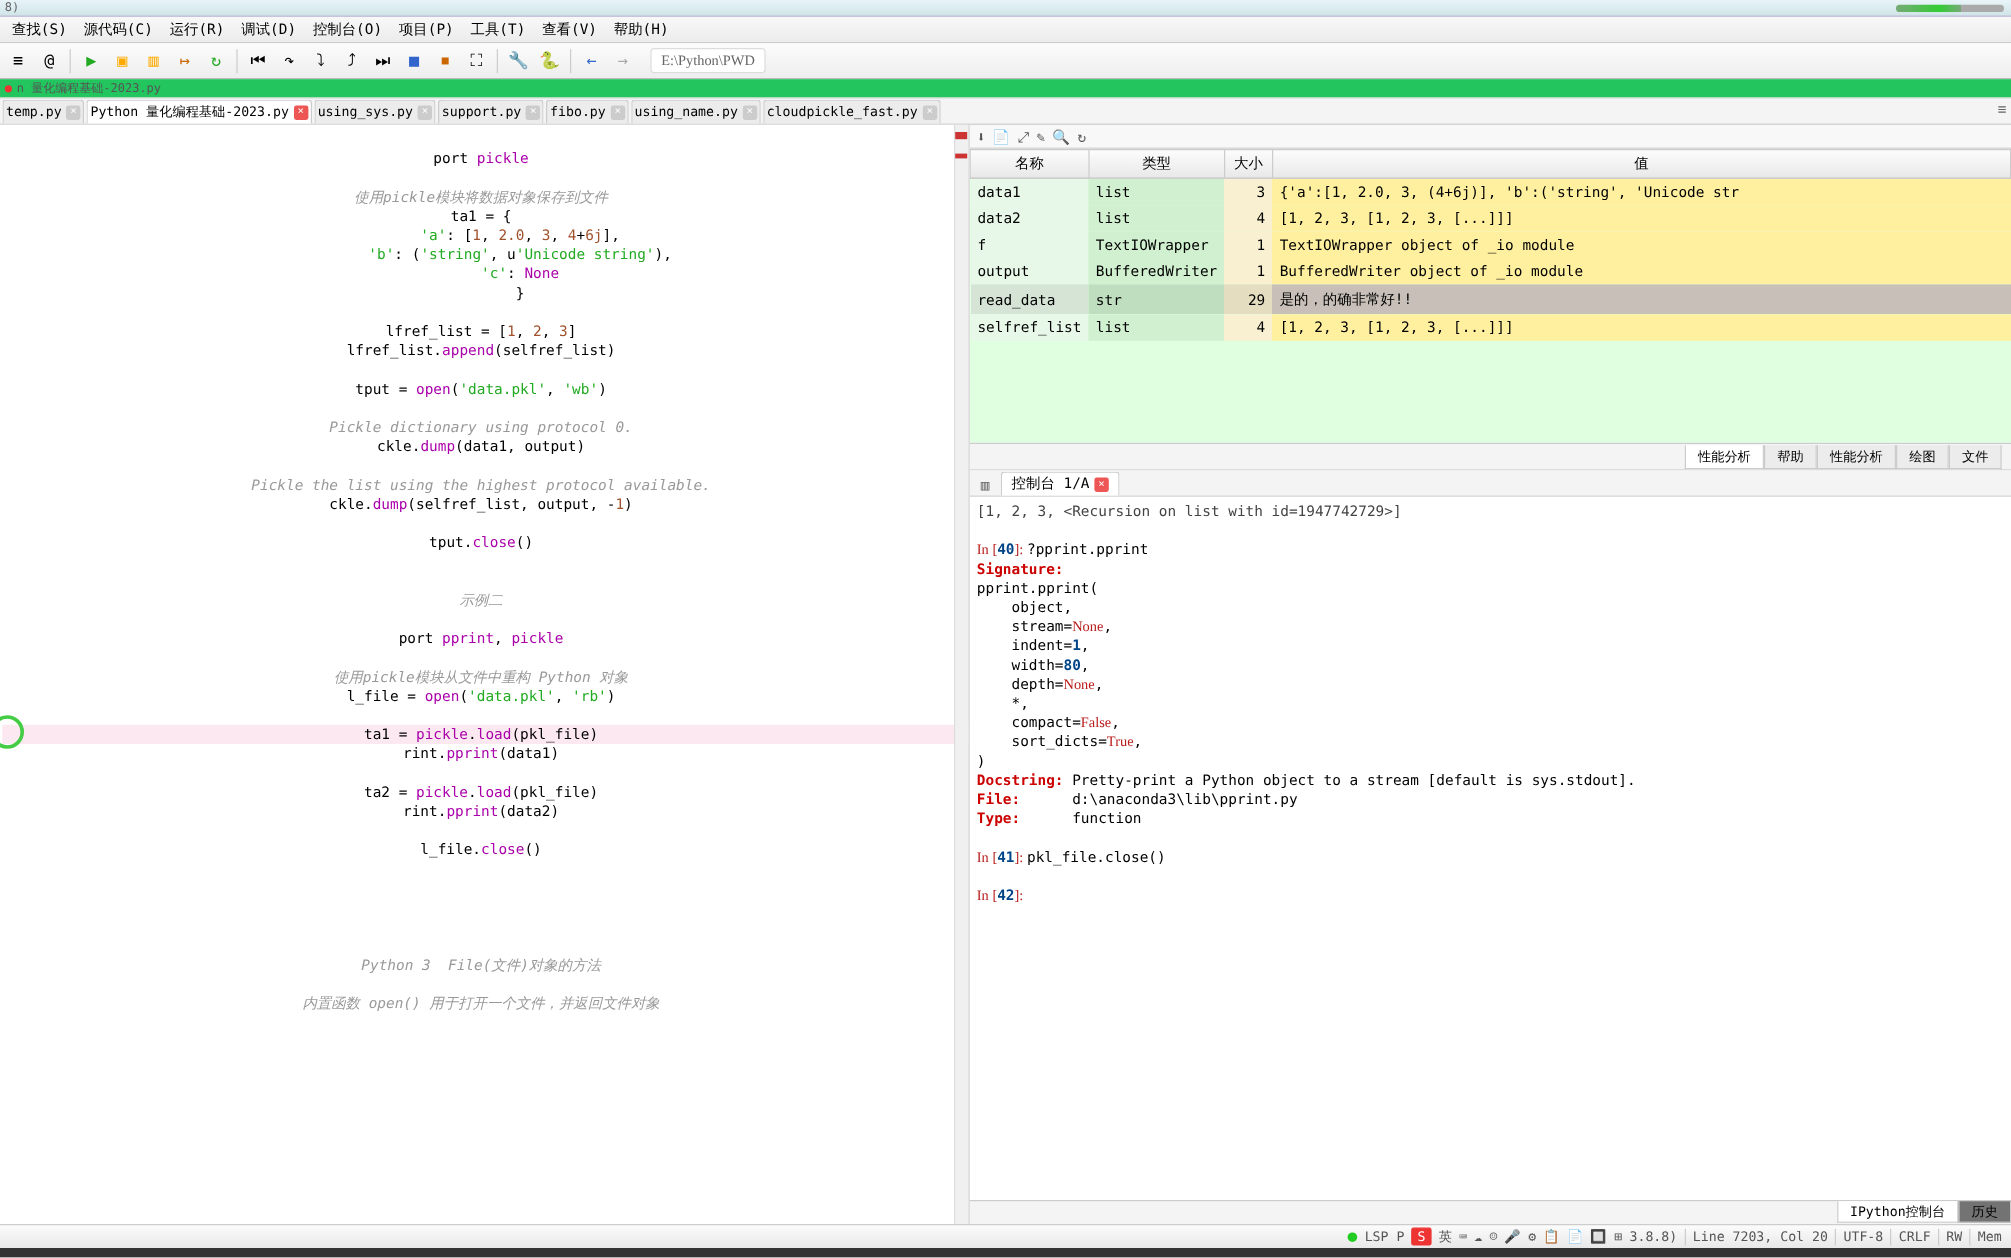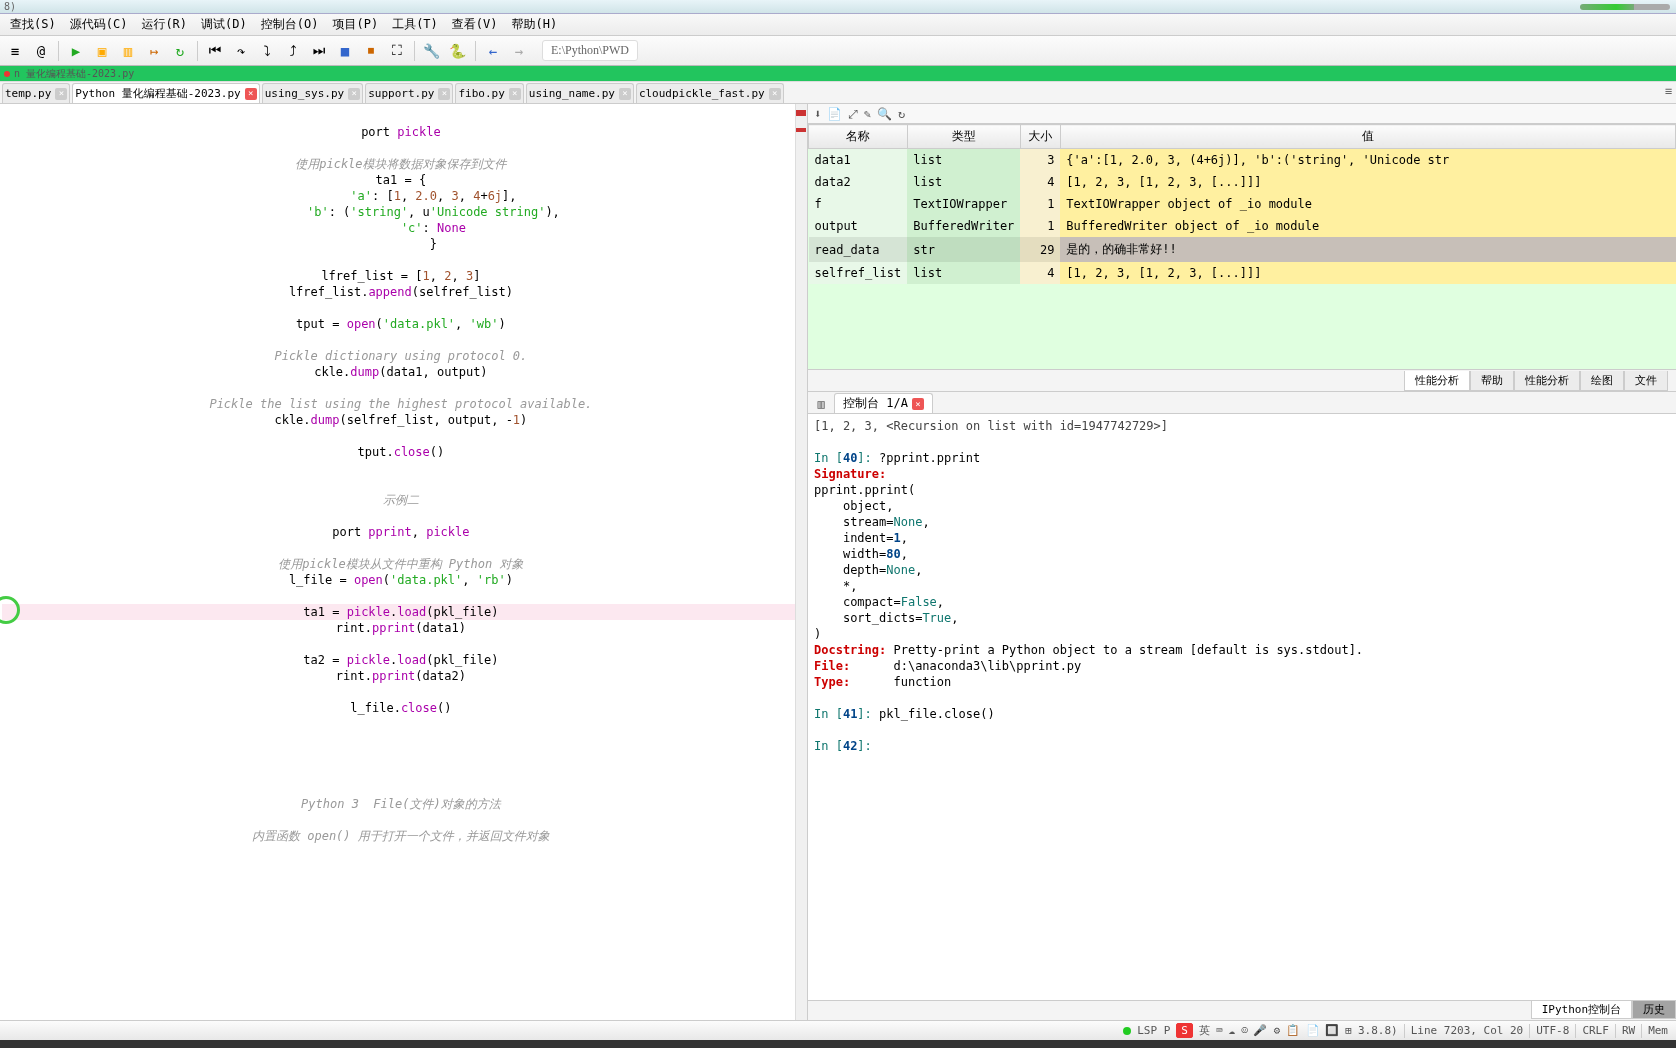--- a/index.html
+++ b/index.html
@@ -66,23 +66,23 @@
   .vtab { height:20px; padding:2px 10px; border:1px solid #ccc; border-top:none; background:#ececec; font-size:11px; cursor:pointer;}
   .vtab.active{background:#fff;}
   
   
   .console { flex:1; display:flex; flex-direction:column;}
   .contabs { height:22px; background:#f4f4f4; border-bottom:1px solid #ccc; display:flex; align-items:flex-end; padding:0 4px; gap:4px;}
   .contabs .icn{width:18px;height:18px;display:flex;align-items:center;justify-content:center;color:#666;cursor:pointer;}
   .ctab { height:20px; padding:2px 8px; border:1px solid #ccc; border-bottom:none; background:#fff; border-radius:3px 3px 0 0; display:flex; align-items:center; gap:4px;}
   .ctab .close{width:12px;height:12px;background:#e55;color:#fff;border-radius:2px;display:flex;align-items:center;justify-content:center;font-size:9px;}
   .conbody { flex:1; background:#fff; overflow:auto; padding:4px 6px; font-family:Consolas,monospace; font-size:12px; line-height:16px; white-space:pre-wrap;}
-  .con-in{color:#0f766e;} .con-num{color:#048;font-weight:bold;} .con-red{color:#c00;font-weight:bold;}
+  .con-in{color:#b91c1c;font-family:Liberation Serif, serif;} .con-num{color:#048;font-weight:bold;} .con-red{color:#c00;font-weight:bold;}
   .conbottomtabs{height:20px;border-top:1px solid #ccc;background:#f4f4f4;display:flex;justify-content:flex-end;align-items:flex-start;}
-  .cbtab{height:18px;padding:1px 10px;border:1px solid #ccc;border-top:none;background:#a3a3a3;font-size:11px;cursor:pointer;}
+  .cbtab{height:18px;padding:1px 10px;border:1px solid #ccc;border-top:none;background:#737373;font-size:11px;cursor:pointer;}
   .cbtab.active{background:#fff;}
   
   
   .statusbar { height:20px; background:linear-gradient(#fcfcfc,#e8e8e8); border-top:1px solid #ccc; display:flex; align-items:center; justify-content:flex-end; gap:6px; padding:0 8px; font-size:11px; color:#555;}
   .statusbar .sitm{display:flex;align-items:center;gap:2px;}
   .statusbar .sep{width:1px;height:14px;background:#ccc;}
   .statusbar .badge{padding:0 4px;border:1px solid #ccc;border-radius:2px;background:#fff;}
   .ico {display:inline-block;text-align:center;}
   
   

